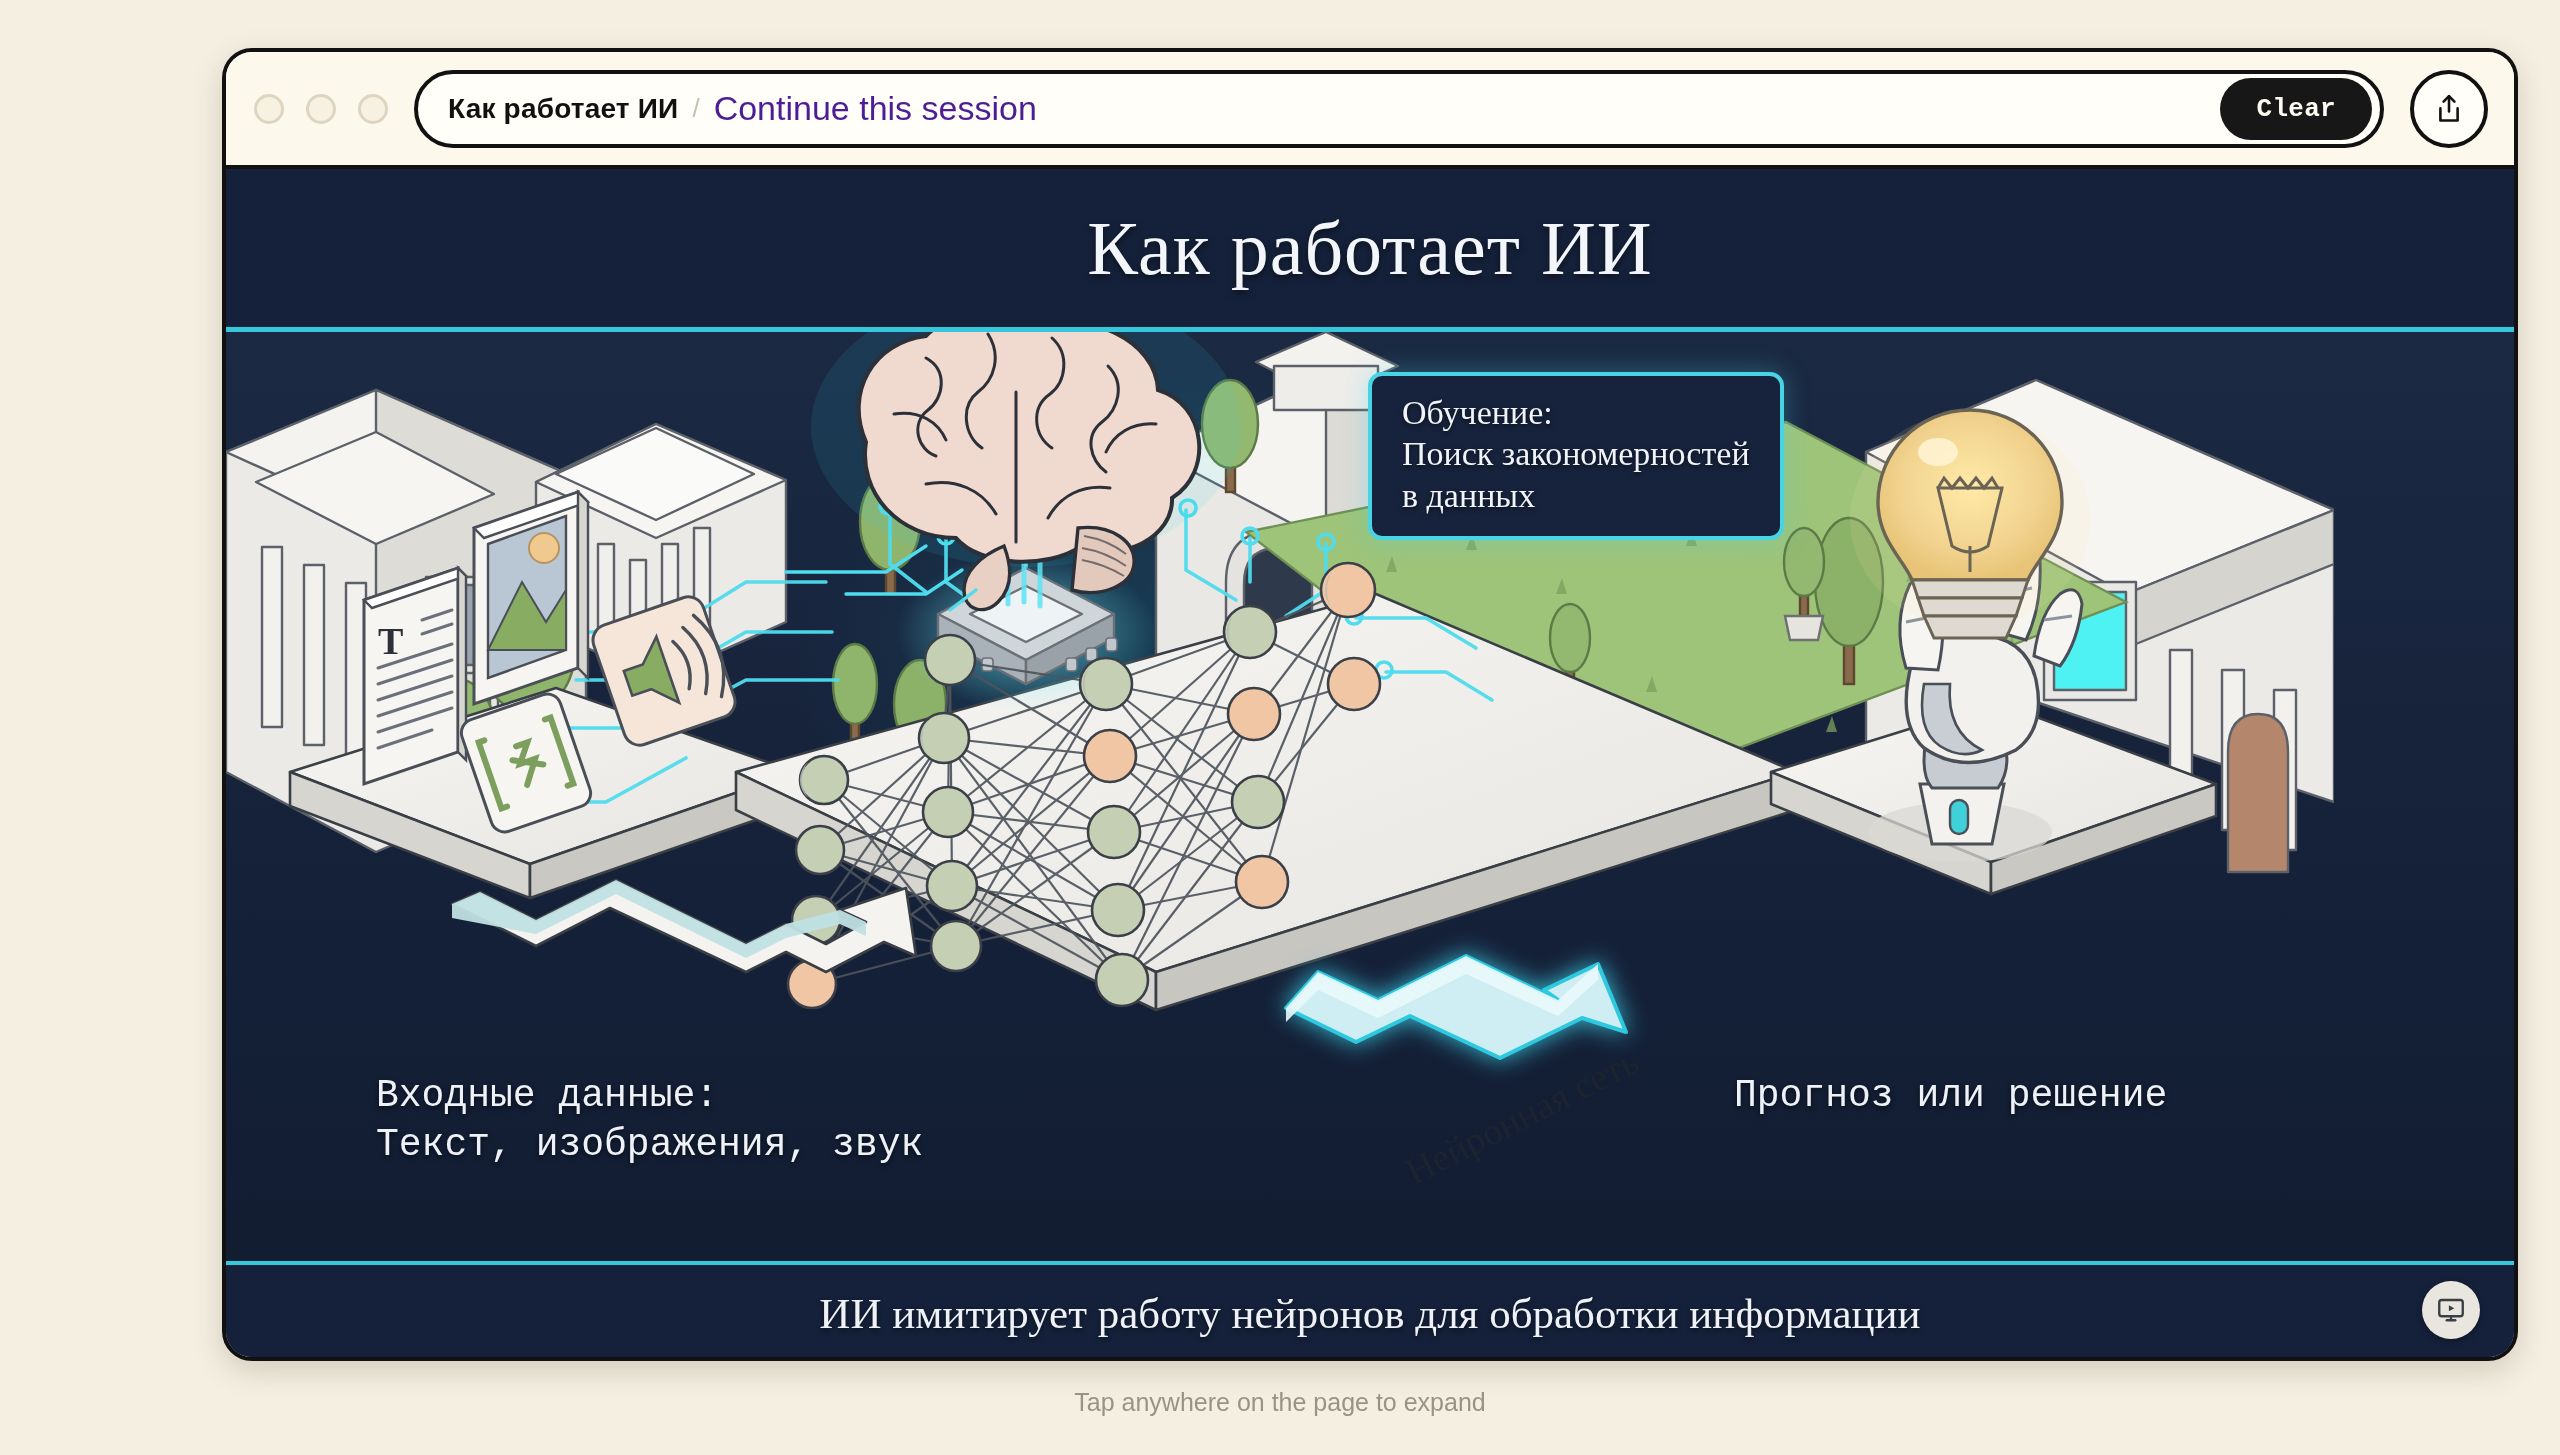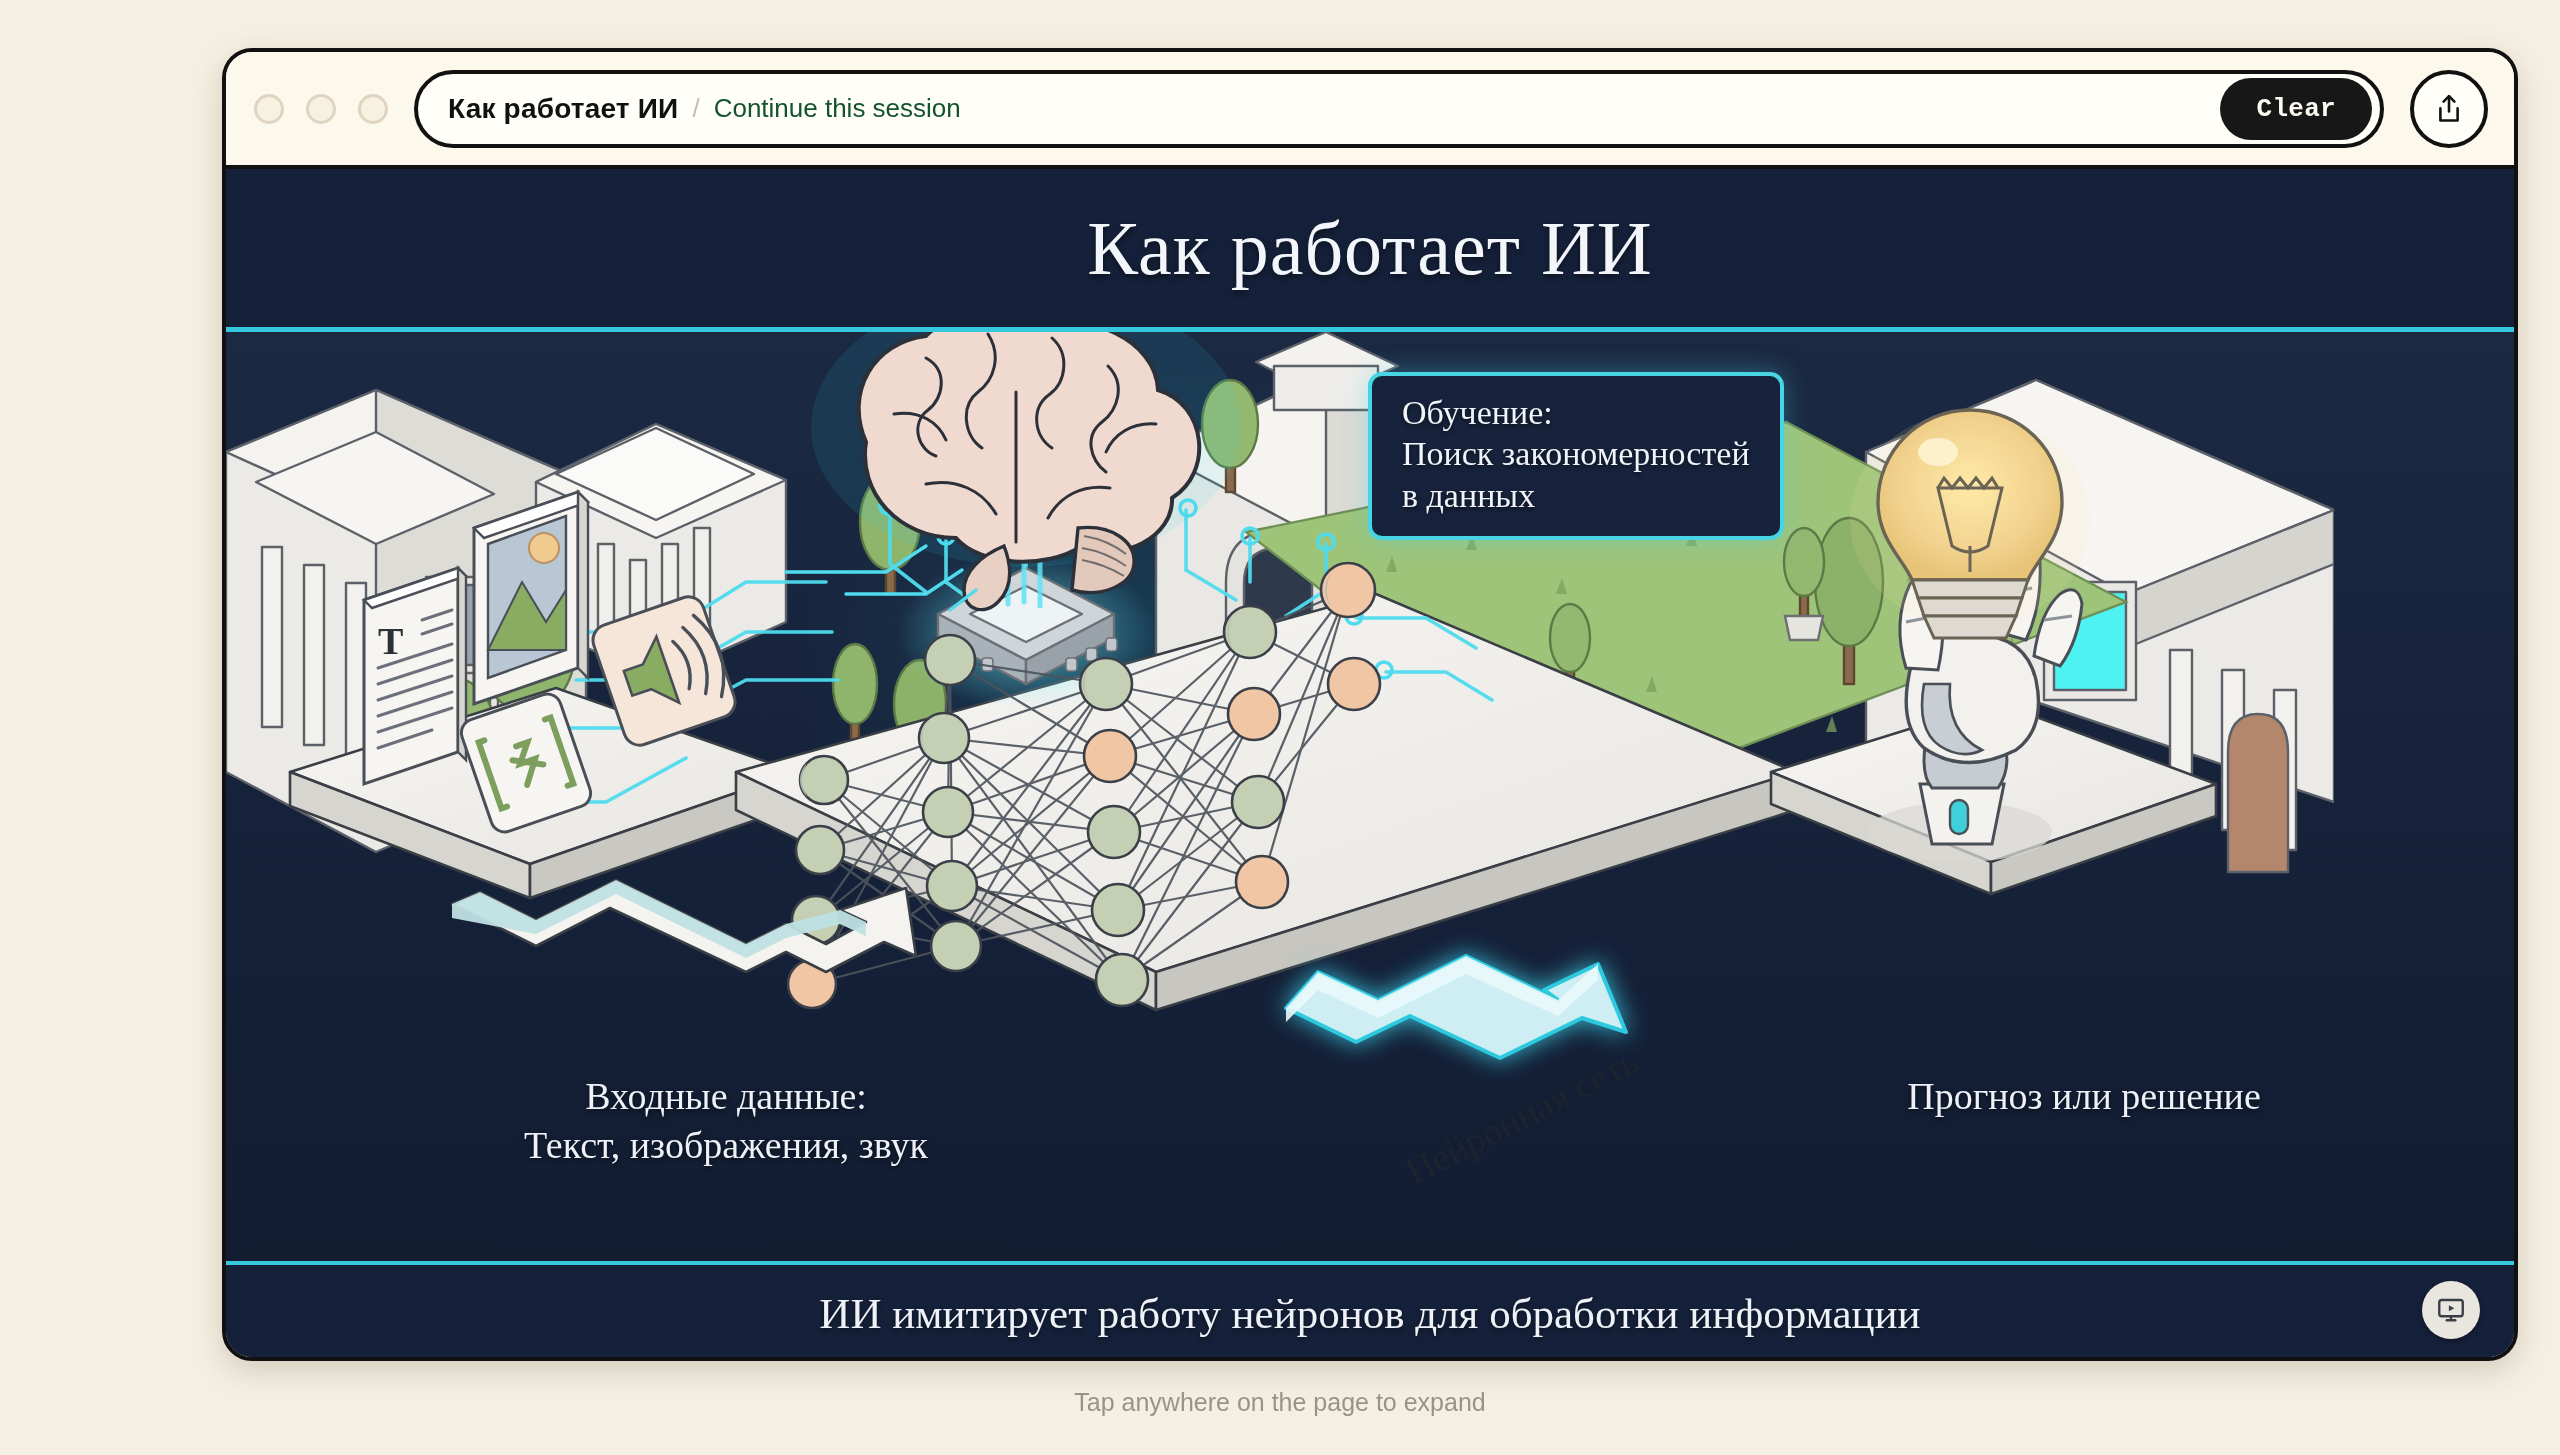--- a/index.html
+++ b/index.html
@@ -55,22 +55,22 @@
   }
   .url-title {
     font-size: 28px;
     font-weight: bold;
     color: #111111;
     white-space: nowrap;
     letter-spacing: 0.2px;
   }
   .url-sep { font-size: 26px; color: #c6bfae; margin: 0 14px; }
   .url-sub {
-    font-size: 26px;
-    color: #14532d;
+    font-size: 34px;
+    color: #4c1d95;
     white-space: nowrap;
   }
   .spacer { flex: 1; }
 
   .clear-btn {
     height: 62px;
     background: #171717;
     color: #fdfaf2;
     border: none;
     border-radius: 34px;
@@ -157,22 +157,21 @@
     color: #f0f4fa;
     font-size: 34px;
     line-height: 1.22;
     white-space: nowrap;
     text-shadow: 0 2px 4px rgba(0,0,0,.6);
   }
 
   
   .caption {
     position: absolute;
-    text-align: center;
-    font-family: Liberation Serif, serif;
+    font-family: Liberation Mono, monospace;
     color: #eef2f8;
     font-size: 38px;
     line-height: 1.28;
     text-shadow: 0 2px 5px rgba(0,0,0,.6);
     z-index: 35;
     white-space: nowrap;
   }
 
   .nn-label {
     position: absolute;

